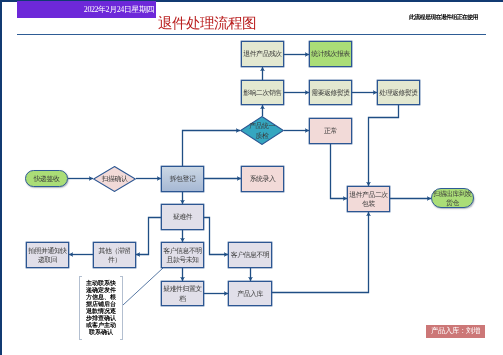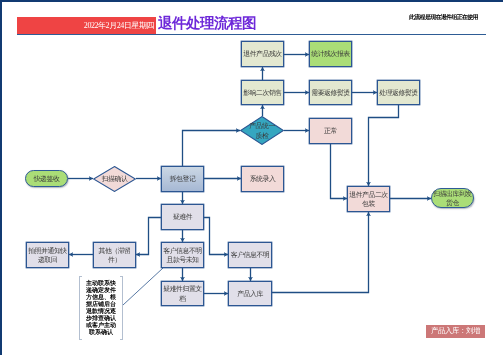--- a/index.html
+++ b/index.html
@@ -2,27 +2,27 @@
 <html><head>
 <meta charset="utf-8">
 <style>
   html,body{margin:0;padding:0;}
   body{width:503px;height:355px;overflow:hidden;background:#ffffff;
        font-family:"Liberation Serif",serif;}
   #slide{position:absolute;left:0;top:0;width:503px;height:355px;background:#fff;}
   #framel{position:absolute;left:0;top:0;width:1.5px;height:355px;background:#113A72;}
   #framet{position:absolute;left:0;top:0px;width:503px;height:1.5px;background:#113A72;}
   .abs{position:absolute;}
-  #banner{left:17px;top:17px;width:139px;height:16.5px;background:#ef4444;}
+  #banner{left:17px;top:1px;width:139px;height:16.5px;background:#6d28d9;}
   #bannerdate{position:absolute;right:2px;top:4.2px;color:#fff;font-size:8px;
        letter-spacing:-0.45px;line-height:9px;
        font-family:"Liberation Serif",serif;white-space:nowrap;}
   #titleline{left:17px;top:33.5px;width:469px;height:1.3px;background:#2E5C95;}
-  #title{left:158px;top:16px;font-size:14.6px;line-height:15px;color:#6d28d9;
-         letter-spacing:-0.6px;white-space:nowrap;font-family:"Liberation Serif",serif;font-weight:bold;}
+  #title{left:158px;top:16px;font-size:14.6px;line-height:15px;color:#b91c1c;
+         letter-spacing:-0.6px;white-space:nowrap;font-family:"Liberation Serif",serif;}
   #hdrnote{left:409px;top:13.5px;font-size:6px;letter-spacing:-0.7px;line-height:7px;
            font-weight:bold;color:#000;white-space:nowrap;
            font-family:"Liberation Sans",sans-serif;}
   .node{position:absolute;box-sizing:border-box;display:flex;align-items:center;
         justify-content:center;text-align:center;border:1px solid #2C5692;
         box-shadow:0 0 0 0.35px #2C5692;
         font-size:6.9px;letter-spacing:-0.5px;color:#3a3a3a;line-height:9.5px;
         font-family:"Liberation Serif",serif;}
   .node > span{display:block;width:var(--tw,auto);}
   .pill{border-radius:999px;background:#AADD77;border:1px solid #2F5C96;

